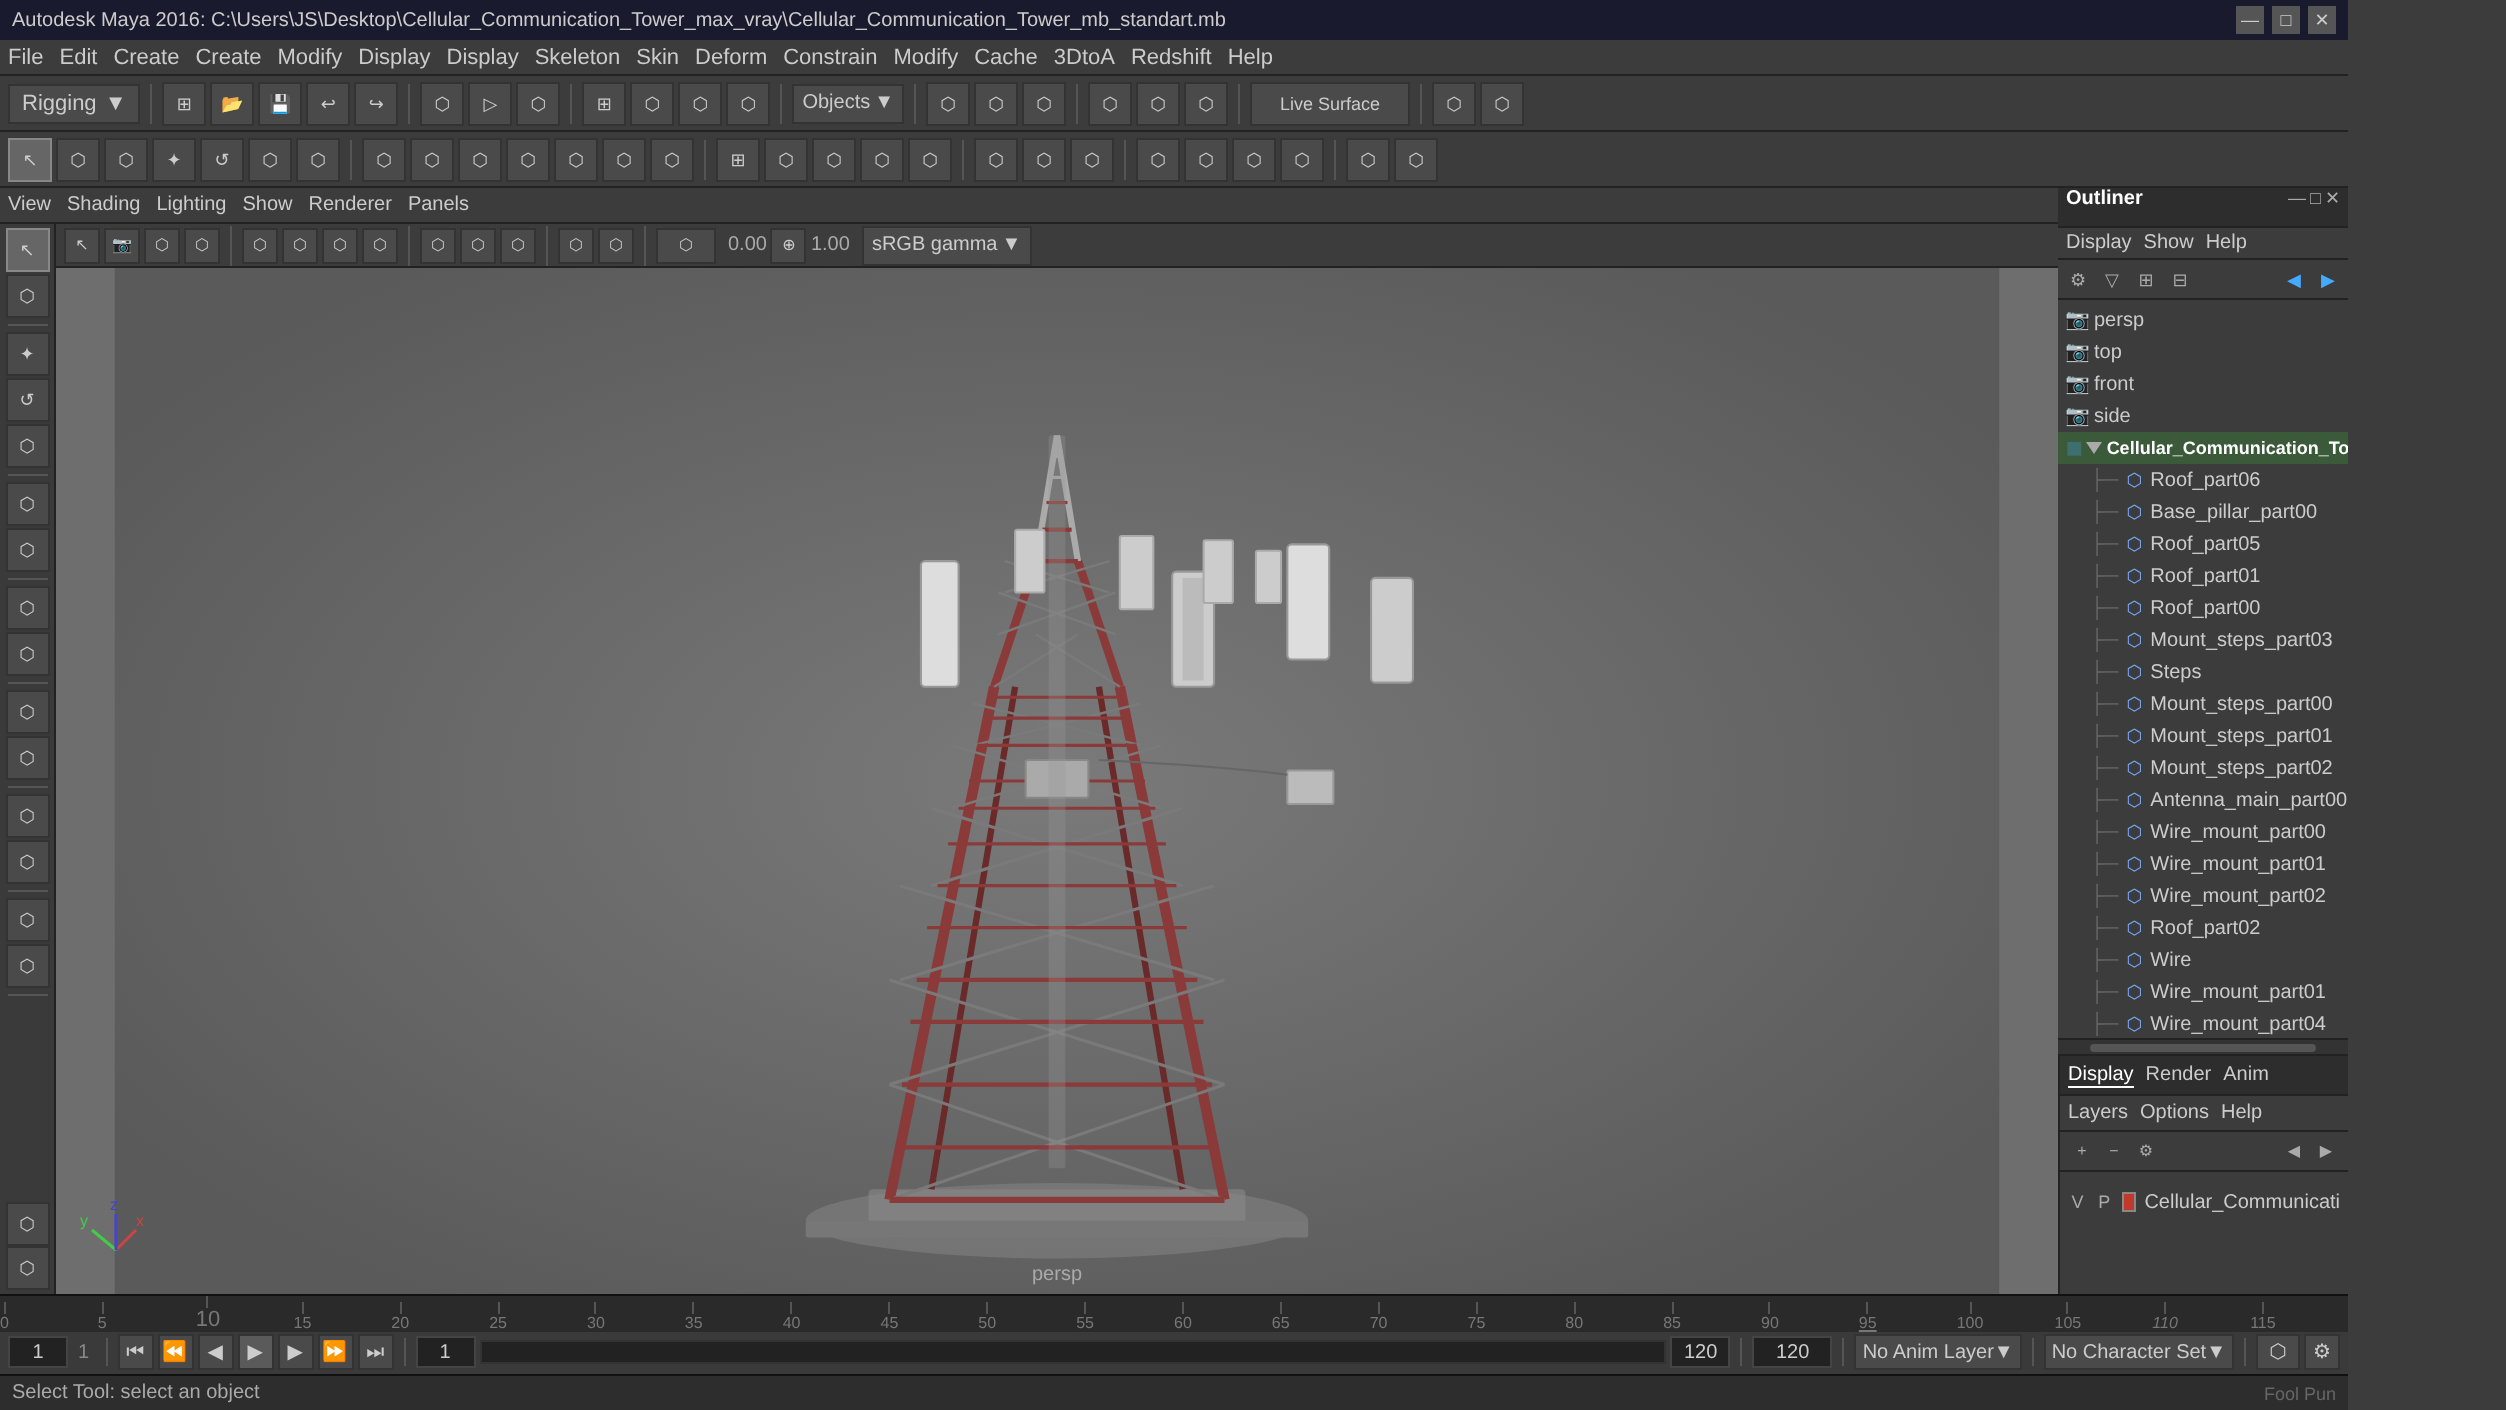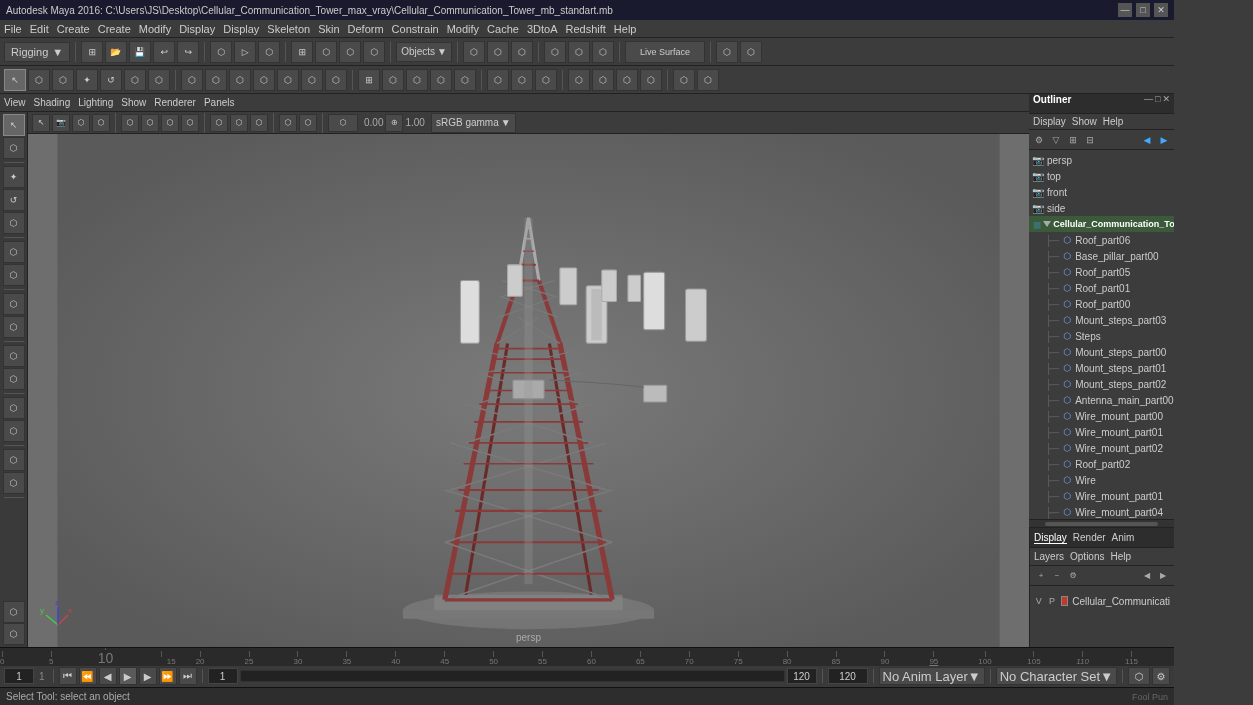--- a/index.html
+++ b/index.html
@@ -303,21 +303,21 @@
     .tl-label {
       font-size: 10px; color: #888;
       padding: 0 3px;
     }
     .tl-range {
       flex: 1; height: 12px;
       background: #222; border: 1px solid #333;
     }
     .tl-dropdown {
       height: 18px; background: #4a4a4a; border: 1px solid #333;
-      color: #ccc; font-size: 13px; padding: 0 3px;
+      color: #ccc; font-size: 10px; padding: 0 3px;
       display: flex; align-items: center;
     }
 
     
     #statusbar {
       height: 18px;
       background: #2d2d2d;
       border-top: 1px solid #111;
       display: flex;
       align-items: center;
@@ -877,22 +877,22 @@
       </div>
     </div>
   </div>
 
   <div id="timeline-area">
     <div id="timeline-ruler">
       <div id="timeline-ticks">
 
       <div class="tick-mark" style="left: 0%;"><div class="tick-line"></div><span style="font-size:8px;color:#777;">0</span></div>
           <div class="tick-mark" style="left: 4.16667%;"><div class="tick-line"></div><span style="font-size:8px;color:#777;">5</span></div>
-          <div class="tick-mark" style="left: 8.33333%;"><div class="tick-line"></div><span style="font-size:14px;color:#777;">10</span></div>
-          <div class="tick-mark" style="left: 12.5%;"><div class="tick-line"></div><span style="font-size:8px;color:#777;margin-left:20px;">15</span></div>
+          <div class="tick-mark" style="left: 8.33333%;"><div class="tick-line"></div><span style="font-size:11px;color:#777;">10</span></div>
+          <div class="tick-mark" style="left: 12.5%;"><div class="tick-line"></div><span style="font-size:8px;color:#777;">15</span></div>
           <div class="tick-mark" style="left: 16.6667%;"><div class="tick-line"></div><span style="font-size:8px;color:#777;">20</span></div>
           <div class="tick-mark" style="left: 20.8333%;"><div class="tick-line"></div><span style="font-size:8px;color:#777;">25</span></div>
           <div class="tick-mark" style="left: 25%;"><div class="tick-line"></div><span style="font-size:8px;color:#777;">30</span></div>
           <div class="tick-mark" style="left: 29.1667%;"><div class="tick-line"></div><span style="font-size:8px;color:#777;">35</span></div>
           <div class="tick-mark" style="left: 33.3333%;"><div class="tick-line"></div><span style="font-size:8px;color:#777;">40</span></div>
           <div class="tick-mark" style="left: 37.5%;"><div class="tick-line"></div><span style="font-size:8px;color:#777;">45</span></div>
           <div class="tick-mark" style="left: 41.6667%;"><div class="tick-line"></div><span style="font-size:8px;color:#777;">50</span></div>
           <div class="tick-mark" style="left: 45.8333%;"><div class="tick-line"></div><span style="font-size:8px;color:#777;">55</span></div>
           <div class="tick-mark" style="left: 50%;"><div class="tick-line"></div><span style="font-size:8px;color:#777;">60</span></div>
           <div class="tick-mark" style="left: 54.1667%;"><div class="tick-line"></div><span style="font-size:8px;color:#777;">65</span></div>

